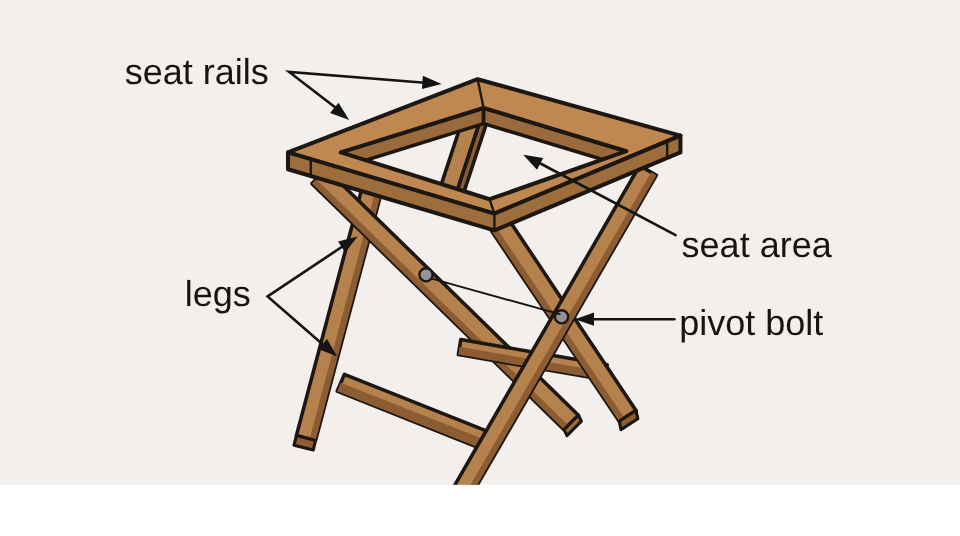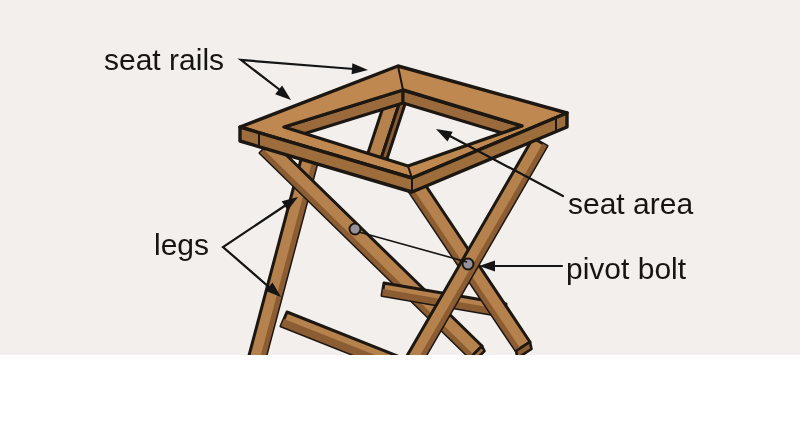--- a/index.html
+++ b/index.html
@@ -1,16 +1,16 @@
 <!DOCTYPE html>
 <html><head>
 <meta charset="utf-8">
 <style>
   html,body{margin:0;padding:0;}
-  #stage{position:relative;width:800px;height:355px;overflow:hidden;
+  #stage{position:relative;width:800px;height:404px;overflow:hidden;
          font-family:"Liberation Sans",sans-serif;}
   svg{display:block;}
   .wood{stroke-width:3;stroke-linejoin:round;}
   .wood-heavy{stroke-width:3.4;stroke-linejoin:round;}
   .overlay{stroke:none;}
   .seam{stroke-width:2;stroke-linecap:round;}
   .foot{stroke-width:2.6;stroke-linejoin:round;}
   .bolt{stroke-width:2;}
   .leader{stroke-width:2.2;fill:none;stroke-linecap:round;}
   .leader-thin{stroke-width:1.6;fill:none;}

